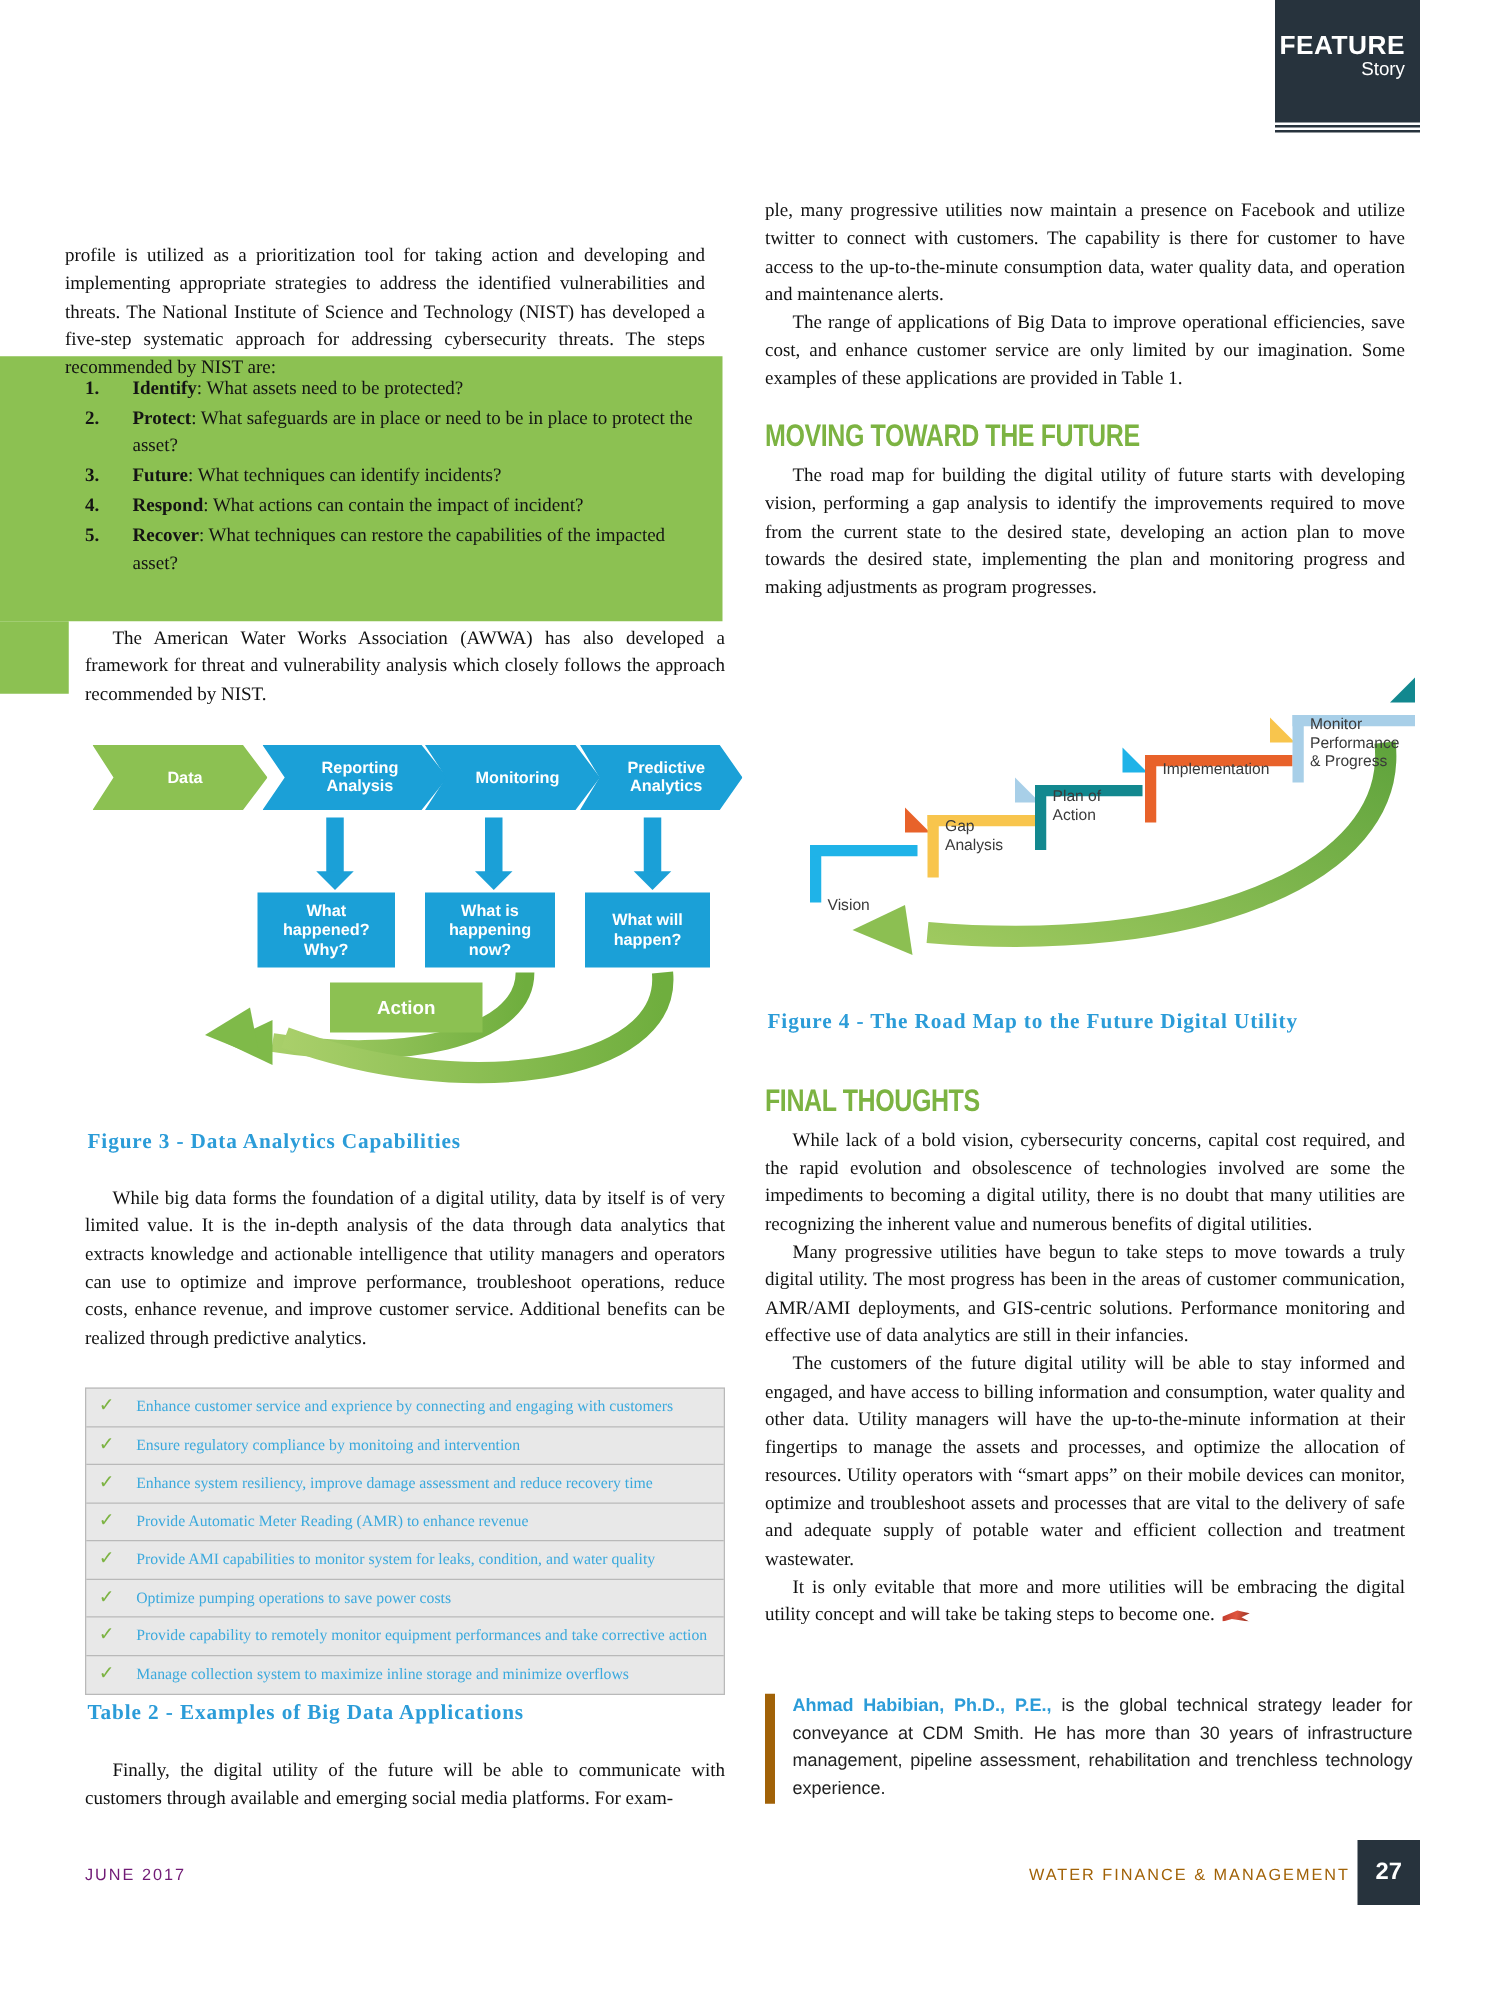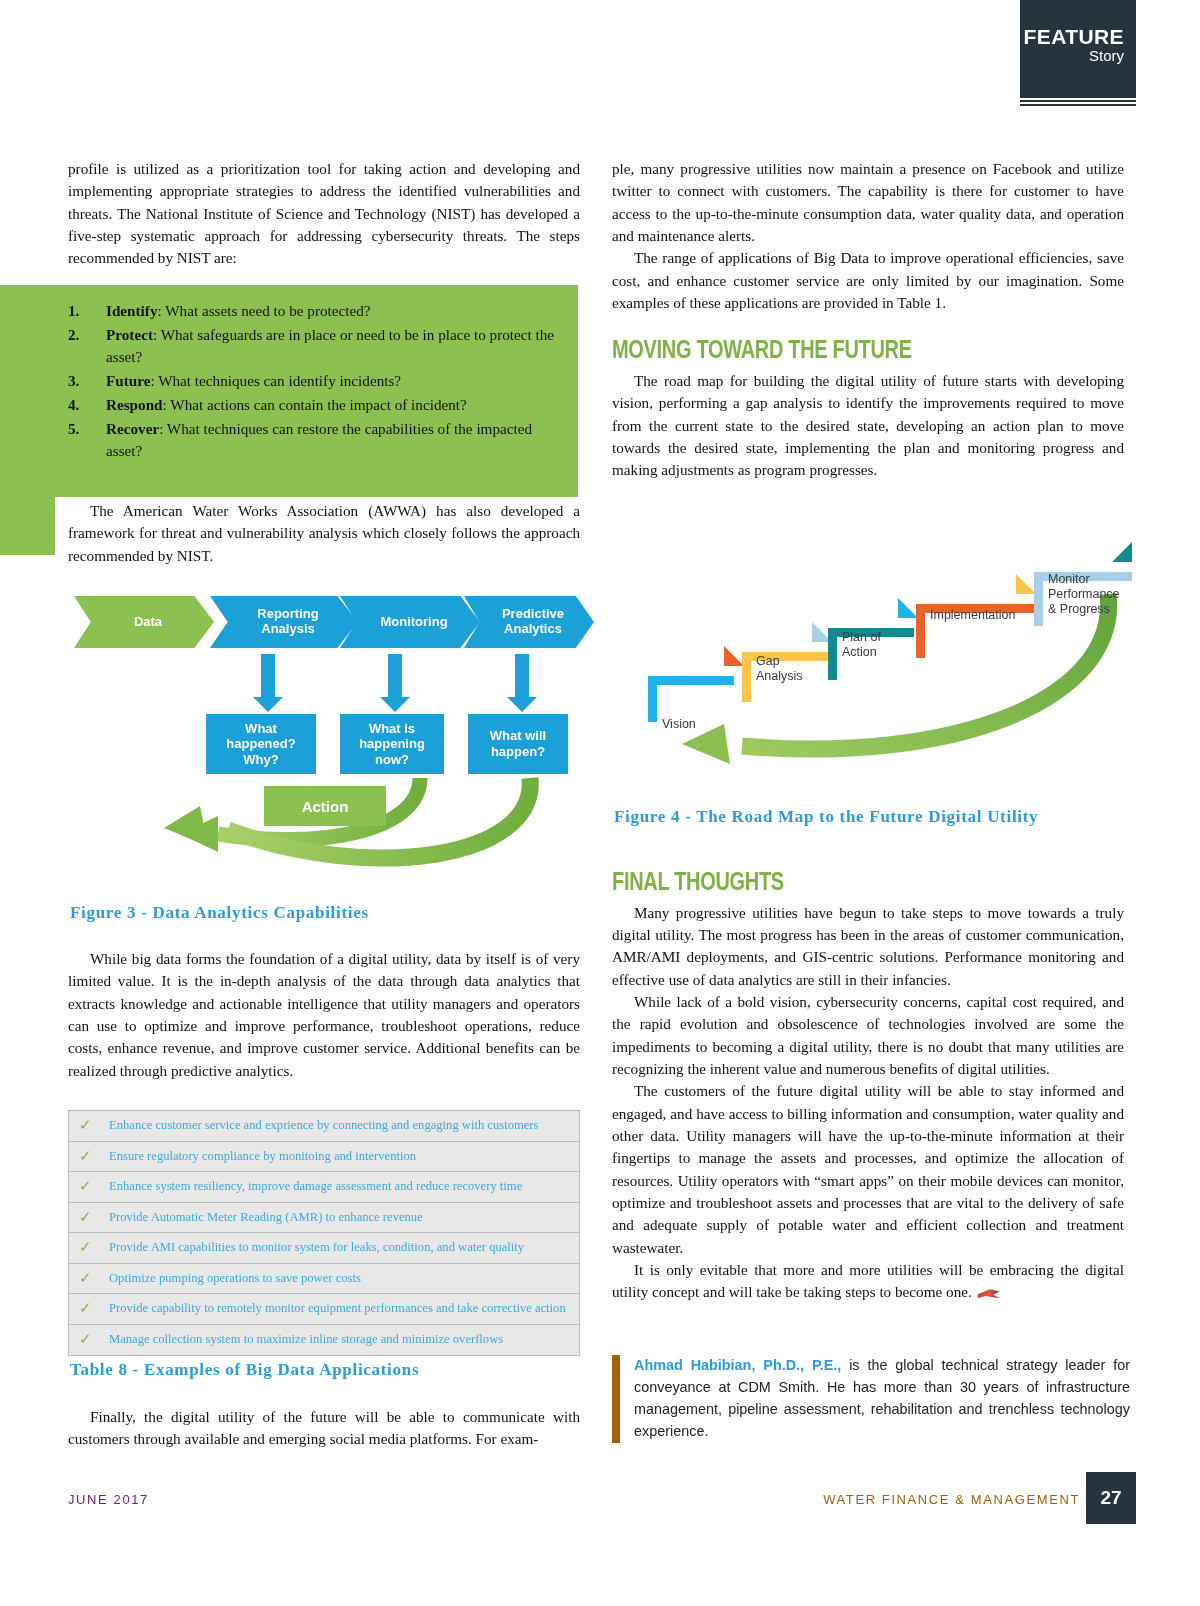--- a/index.html
+++ b/index.html
@@ -21,21 +21,21 @@
   .feature-badge .f1{font-size:21px;font-weight:bold;letter-spacing:.4px;line-height:1.02;}
   .feature-badge .f2{font-size:15px;font-weight:normal;line-height:1.25;}
   .badge-rules{position:absolute;left:1020px;top:96px;width:116px;}
   .badge-rules div{height:2px;background:#27333d;margin-bottom:2px;}
   .badge-rules div:nth-child(1){width:116px;}
   .badge-rules div:nth-child(2){width:116px;}
   .badge-rules div:nth-child(3){width:116px;}
 
   
   .col{position:absolute;top:158px;width:512px;}
-  .col-left{left:68px;}
+  .col-left{left:52px;margin-top:36px;}
   .col-right{left:612px;}
 
   p.body{
     margin:0;font-size:15.2px;line-height:1.47;color:#111;
     text-align:justify;text-justify:inter-word;
   }
   p.body + p.body{text-indent:22px;}
 
   
   .green-block{
@@ -236,21 +236,21 @@
     <div class="trow">
       <span class="chk">✓</span>
       <span class="tcell">Provide capability to remotely monitor equipment performances and take corrective action</span>
     </div>
     <div class="trow">
       <span class="chk">✓</span>
       <span class="tcell">Manage collection system to maximize inline storage and minimize overflows</span>
     </div>
   </div>
 
-  <div style="position:absolute;left:70px;top:1360px;" class="cap">Table 8 - Examples of Big Data Applications</div>
+  <div style="position:absolute;left:70px;top:1360px;" class="cap">Table 2 - Examples of Big Data Applications</div>
 
   <div style="position:absolute;left:68px;top:1406px;width:512px;">
     <p class="body" style="text-indent:22px;">Finally, the digital utility of the future will be able to communicate with customers through available and emerging social media platforms. For exam-</p>
   </div>
 
   <div class="col col-right">
     <p class="body">ple, many progressive utilities now maintain a presence on Facebook and utilize twitter to connect with customers. The capability is there for customer to have access to the up-to-the-minute consumption data, water quality data, and operation and maintenance alerts.</p>
     <p class="body">The range of applications of Big Data to improve operational efficiencies, save cost, and enhance customer service are only limited by our imagination. Some examples of these applications are provided in Table 1.</p>
 
     <div style="height:22px;"></div>
@@ -295,22 +295,22 @@
     <div class="stair-label" style="left:136px;top:122px;">Gap<br>Analysis</div>
     <div class="stair-label" style="left:222px;top:98px;">Plan of<br>Action</div>
     <div class="stair-label" style="left:310px;top:76px;">Implementation</div>
     <div class="stair-label" style="left:428px;top:40px;">Monitor<br>Performance<br>&amp; Progress</div>
   </div>
 
   <div style="position:absolute;left:614px;top:807px;" class="cap">Figure 4 - The Road Map to the Future Digital Utility</div>
 
   <div style="position:absolute;left:612px;top:868px;width:512px;">
     <h2 class="sec">FINAL THOUGHTS</h2>
+    <p class="body" style="text-indent:22px;">While lack of a bold vision, cybersecurity concerns, capital cost required, and the rapid evolution and obsolescence of technologies involved are some the impediments to becoming a digital utility, there is no doubt that many utilities are recognizing the inherent value and numerous benefits of digital utilities.</p>
     <p class="body" style="text-indent:22px;">Many progressive utilities have begun to take steps to move towards a truly digital utility. The most progress has been in the areas of customer communication, AMR/AMI deployments, and GIS-centric solutions. Performance monitoring and effective use of data analytics are still in their infancies.</p>
-    <p class="body" style="text-indent:22px;">While lack of a bold vision, cybersecurity concerns, capital cost required, and the rapid evolution and obsolescence of technologies involved are some the impediments to becoming a digital utility, there is no doubt that many utilities are recognizing the inherent value and numerous benefits of digital utilities.</p>
     <p class="body" style="text-indent:22px;">The customers of the future digital utility will be able to stay informed and engaged, and have access to billing information and consumption, water quality and other data. Utility managers will have the up-to-the-minute information at their fingertips to manage the assets and processes, and optimize the allocation of resources. Utility operators with “smart apps” on their mobile devices can monitor, optimize and troubleshoot assets and processes that are vital to the delivery of safe and adequate supply of potable water and efficient collection and treatment wastewater.</p>
     <p class="body" style="text-indent:22px;"><span>It is only evitable that more and more utilities will be embracing the digital utility concept and will take be taking steps to become one.</span><span class="endmark"></span></p>
   </div>
 
   <div class="bio">
     <span class="name">Ahmad Habibian, Ph.D., P.E.,</span><span> is the global technical strategy leader for conveyance at CDM Smith. He has more than 30 years of infrastructure management, pipeline assessment, rehabilitation and trenchless technology experience.</span>
   </div>
 
   <div class="footer-rule"></div>
   <div class="f-left">JUNE 2017</div>

